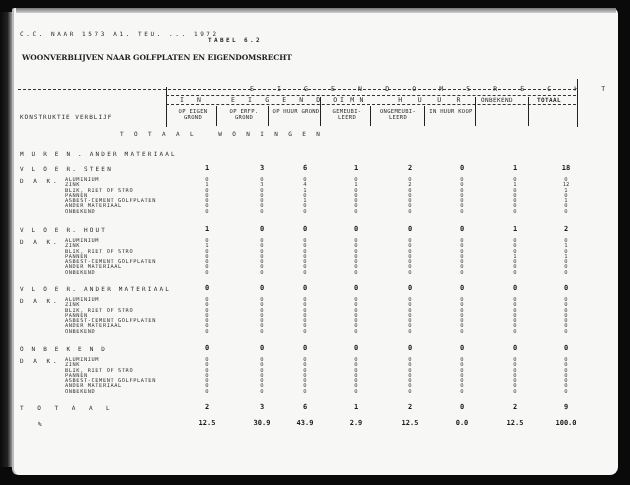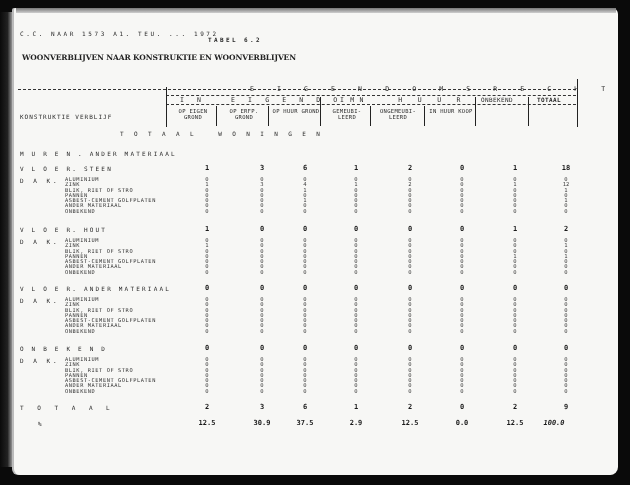--- a/index.html
+++ b/index.html
@@ -19,21 +19,21 @@
 </style>
 </head>
 <body>
 
 <div class="leftedge"></div>
 <div class="page"></div>
 <div class="topedge"></div>
 
 <div class="t" style="left:20px;top:31px;letter-spacing:2.6px;">C.C. NAAR 1573 A1. TEU. ... 1972</div>
 <div class="t" style="left:208px;top:37px;letter-spacing:2.4px;font-weight:bold;">TABEL 6.2</div>
-<div class="title">WOONVERBLIJVEN NAAR KONSTRUKTIE EN WOONVERBLIJVEN</div>
+<div class="title">WOONVERBLIJVEN NAAR GOLFPLATEN EN EIGENDOMSRECHT</div>
 
 <div class="dash" style="left:18px;top:89px;width:558px;"></div>
 <div class="dash" style="left:166px;top:95px;width:410px;"></div>
 <div class="dash" style="left:166px;top:104px;width:410px;"></div>
 <div class="vbar" style="left:166px;top:87px;height:40px;"></div>
 <div class="vbar" style="left:577px;top:79px;height:48px;"></div>
 <div class="vbar" style="left:216px;top:106px;height:20px;"></div>
 <div class="vbar" style="left:268px;top:106px;height:20px;"></div>
 <div class="vbar" style="left:320px;top:97px;height:29px;"></div>
 <div class="vbar" style="left:370px;top:106px;height:20px;"></div>
@@ -359,19 +359,19 @@
     <div class="num" style="left:192px;top:403px;">2</div>
     <div class="num" style="left:247px;top:403px;">3</div>
     <div class="num" style="left:290px;top:403px;">6</div>
     <div class="num" style="left:341px;top:403px;">1</div>
     <div class="num" style="left:395px;top:403px;">2</div>
     <div class="num" style="left:447px;top:403px;">0</div>
     <div class="num" style="left:500px;top:403px;">2</div>
     <div class="num" style="left:551px;top:403px;">9</div>
     <div class="num" style="left:189px;top:419px;width:36px;">12.5</div>
     <div class="num" style="left:244px;top:419px;width:36px;">30.9</div>
-    <div class="num" style="left:287px;top:419px;width:36px;">37.5</div>
+    <div class="num" style="left:287px;top:419px;width:36px;">43.9</div>
     <div class="num" style="left:338px;top:419px;width:36px;">2.9</div>
     <div class="num" style="left:392px;top:419px;width:36px;">12.5</div>
     <div class="num" style="left:444px;top:419px;width:36px;">0.0</div>
     <div class="num" style="left:497px;top:419px;width:36px;">12.5</div>
-    <div class="num" style="left:536px;top:419px;width:36px;font-style:italic;">100.0</div>
+    <div class="num" style="left:548px;top:419px;width:36px;">100.0</div>
   </div>
 
 </body></html>

